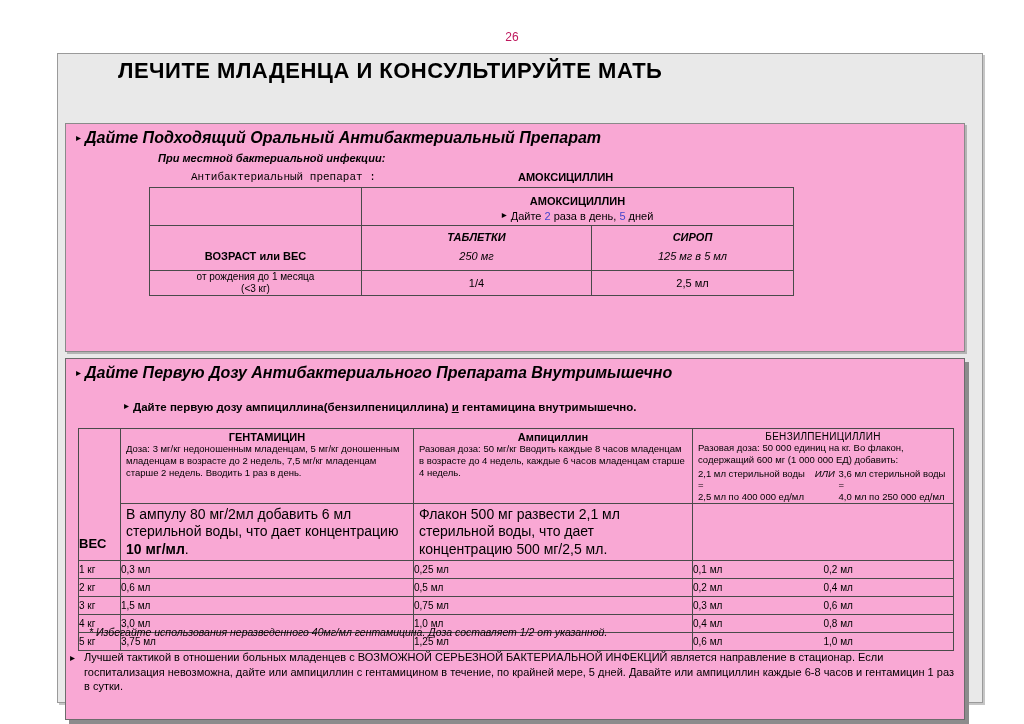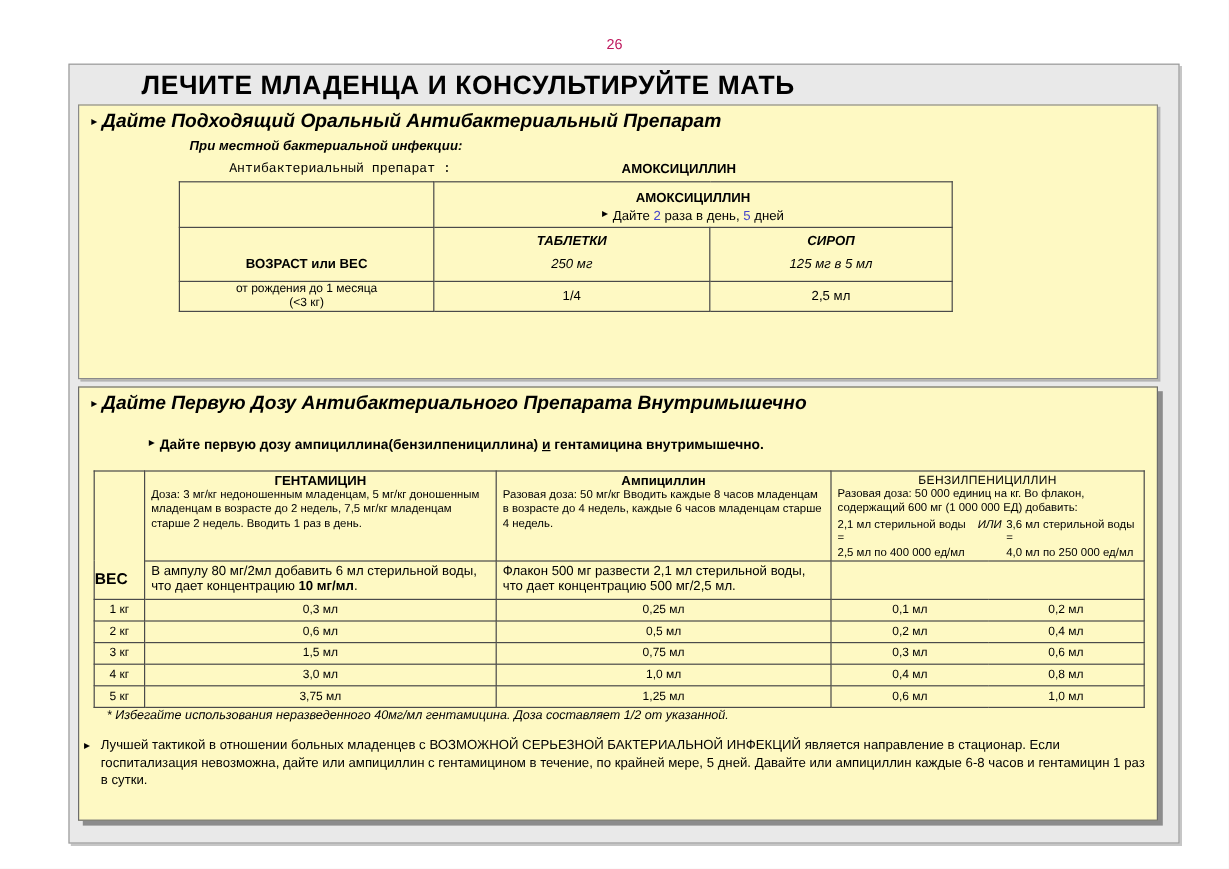--- a/index.html
+++ b/index.html
@@ -9,21 +9,21 @@
     position:relative;overflow:hidden;
   }
   .page-number{position:absolute;top:30px;left:0;width:100%;text-align:center;font-size:12px;color:#be185d;}
 
   .outer-panel{
     position:absolute;left:57px;top:53px;width:924px;height:648px;
     background:#e9e9e9;border:1px solid #9a9a9a;box-shadow:2px 2px 0 #c6c6c6;
   }
   .main-title{position:absolute;top:4px;left:60px;font-size:22px;font-weight:bold;letter-spacing:.5px;white-space:nowrap;}
 
-  .box{position:absolute;background:#fef9c3;}
+  .box{position:absolute;background:#f9a8d4;margin-top:36px;}
   .box1{left:7px;top:33px;width:898px;height:227px;border:1px solid #8a8a8a;box-shadow:2px 2px 0 #b4b4b4;}
   .box2{left:7px;top:268px;width:898px;height:360px;border:1px solid #6c6c6c;box-shadow:4px 4px 0 #8c8c8c;}
 
   .sec-heading{position:absolute;left:10px;top:5px;font-size:16px;font-weight:bold;font-style:italic;white-space:nowrap;}
   .bullet{font-style:normal;font-weight:normal;font-size:10px;margin-right:4px;vertical-align:2px;}
   .bullet.bold{font-weight:bold;}
   .sub-heading{position:absolute;left:92px;top:28px;font-size:11px;font-weight:bold;font-style:italic;}
 
   .drug-row{position:absolute;top:47px;left:0;width:100%;font-size:11px;}
   .drug-label{position:absolute;left:125px;top:0;font-family:Liberation Mono, monospace;}
@@ -54,22 +54,22 @@
   .t2 .rh2{height:27px;}
   .t2 .rdata{height:18px;}
   .c-weight{vertical-align:bottom !important;font-weight:bold;font-size:13px;padding-bottom:9px !important;}
   .drug-title{text-align:center;font-size:11px;font-weight:bold;padding-top:2px;}
   .drug-title.plain{font-weight:normal;font-size:10px;letter-spacing:.3px;}
   .drug-desc{font-size:9.5px;line-height:1.24;padding:0 4px 2px 5px;text-align:left;}
   .benzyl-opts{display:flex;font-size:9.5px;line-height:1.24;padding:0 4px 0 5px;text-align:left;}
   .opt-a{width:45%;}
   .or{width:11%;text-align:center;font-style:italic;}
   .opt-b{width:44%;}
-  .c-dilute{font-size:11px;line-height:1.24;padding:2px 4px 2px 5px;text-align:left;}
-  .dc{text-align:center;font-size:10px;vertical-align:middle !important;}
+  .c-dilute{font-size:14px;line-height:1.24;padding:2px 4px 2px 5px;text-align:left;}
+  .dc{font-size:10px;vertical-align:middle !important;}
   .nor{border-right-style:hidden !important;}
 
   .footnote{position:absolute;left:23px;top:267px;font-size:10.5px;font-style:italic;white-space:nowrap;}
   .advice{position:absolute;left:4px;top:291px;width:884px;font-size:11px;line-height:1.32;display:flex;}
   .advice .bullet{flex:0 0 10px;margin-top:1px;}
   .advice-text{flex:1;}
   .u{text-decoration:underline;}
 </style>
 </head>
 <body>

